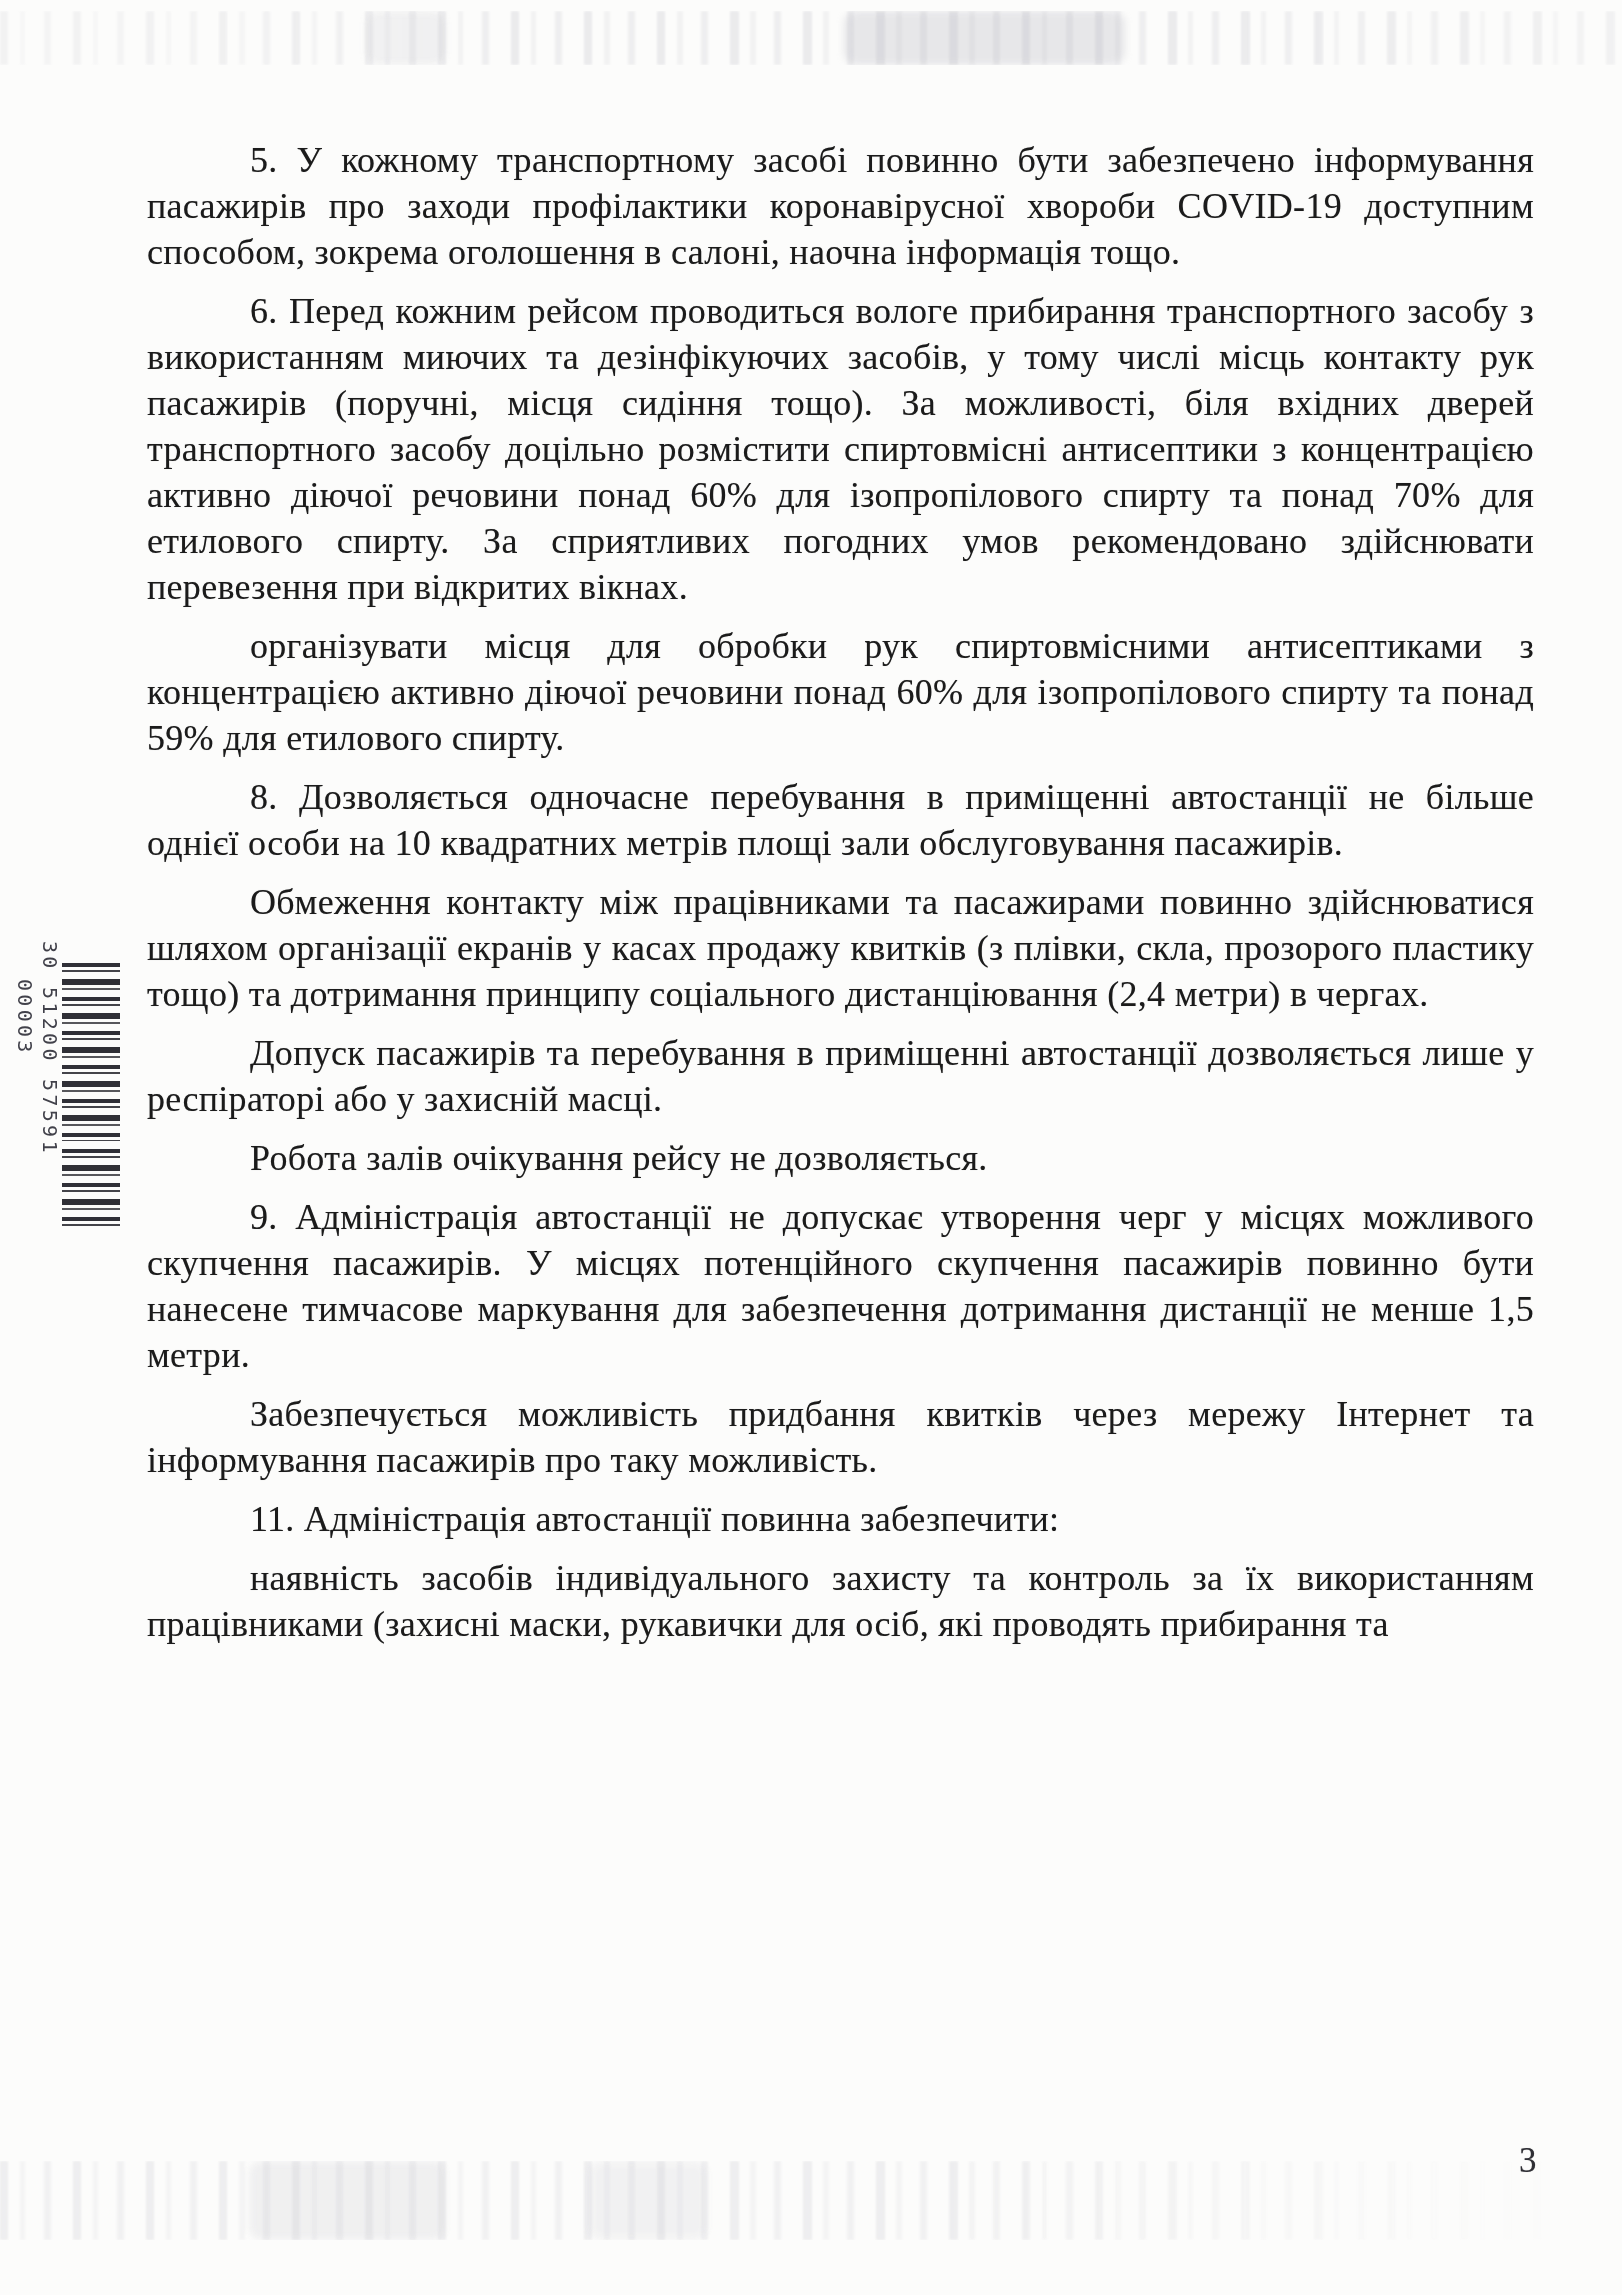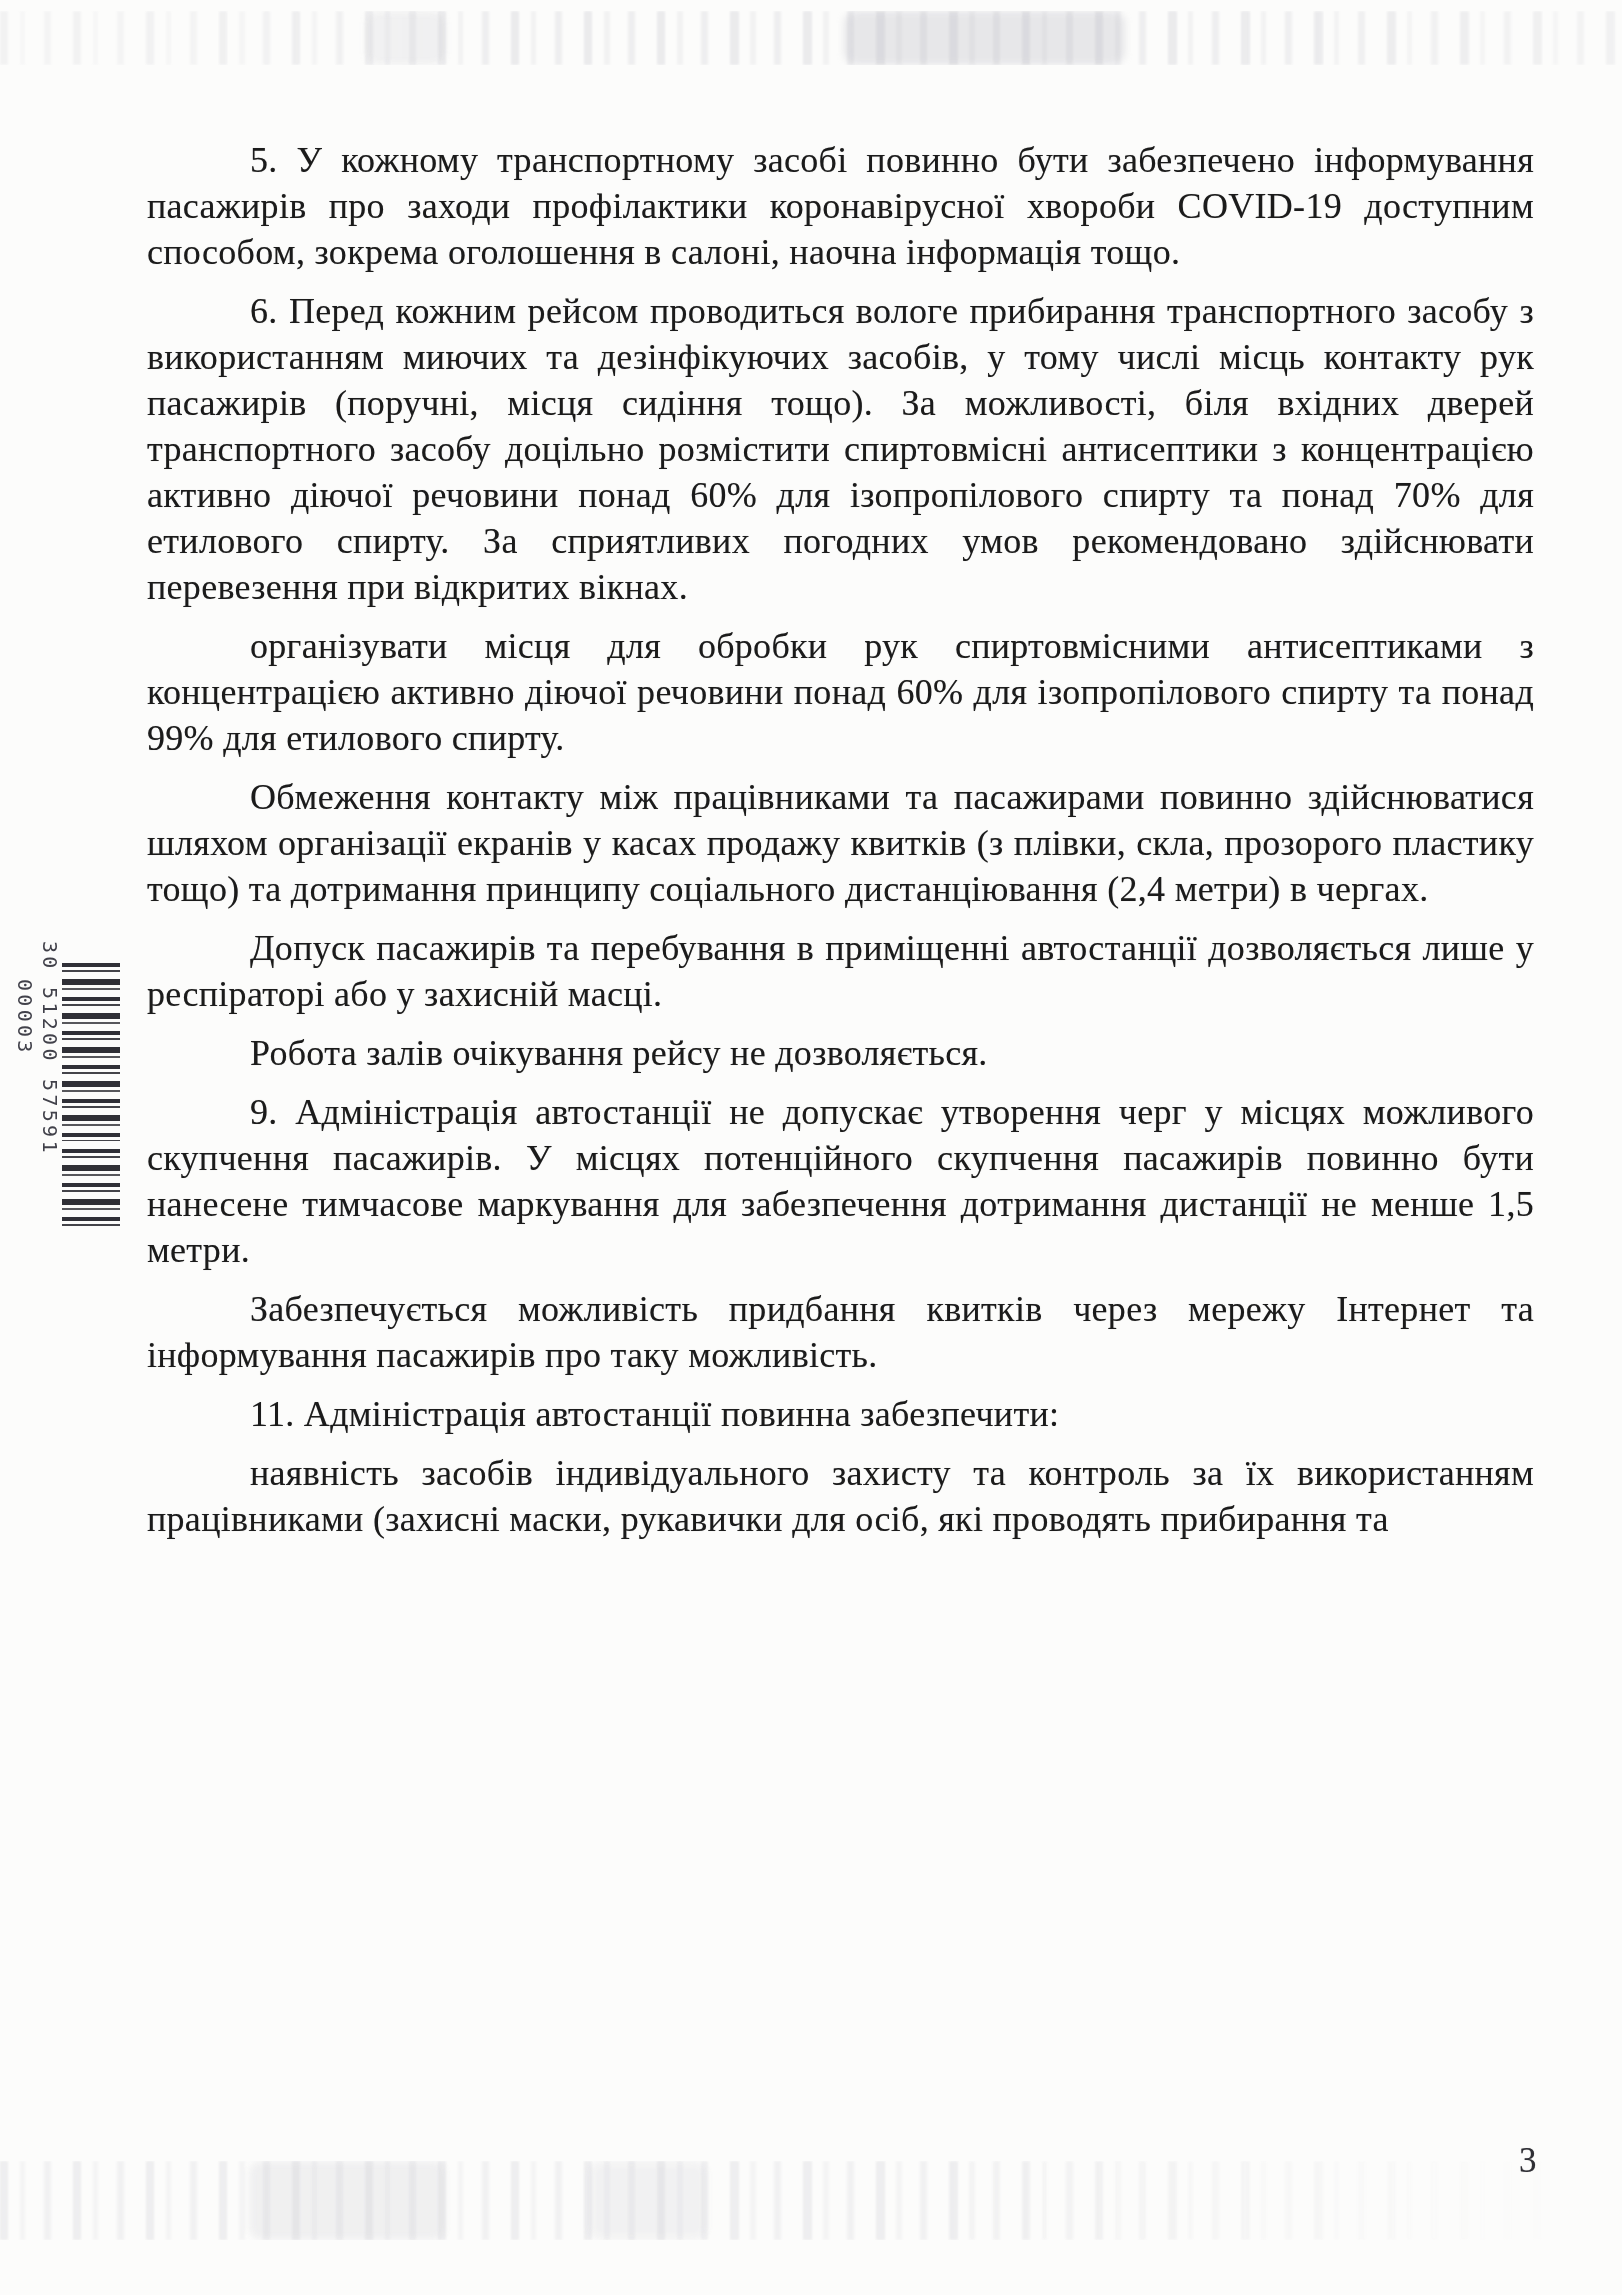--- a/index.html
+++ b/index.html
@@ -84,21 +84,22 @@
 <div class="page">
 
   <div class="scan-band top">
     <span class="smudge" style="left:844px; width:281px;"></span>
     <span class="smudge" style="left:366px; width:79px; opacity:.6;"></span>
   </div>
 
   <div class="doc-body">
     <p>5. У кожному транспортному засобі повинно бути забезпечено інформування пасажирів про заходи профілактики коронавірусної хвороби COVID-19 доступним способом, зокрема оголошення в салоні, наочна інформація тощо.</p>
     <p>6. Перед кожним рейсом проводиться вологе прибирання транспортного засобу з використанням миючих та дезінфікуючих засобів, у тому числі місць контакту рук пасажирів (поручні, місця сидіння тощо). За можливості, біля вхідних дверей транспортного засобу доцільно розмістити спиртовмісні антисептики з концентрацією активно діючої речовини понад 60% для ізопропілового спирту та понад 70% для етилового спирту. За сприятливих погодних умов рекомендовано здійснювати перевезення при відкритих вікнах.</p>
-    <p>організувати місця для обробки рук спиртовмісними антисептиками з концентрацією активно діючої речовини понад 60% для ізопропілового спирту та понад 99% для етилового спирту.</p>
+    <p>організувати місця для обробки рук спиртовмісними антисептиками з концентрацією активно діючої речовини понад 60% для ізопропілового спирту та понад 59% для етилового спирту.</p>
+    <p>8. Дозволяється одночасне перебування в приміщенні автостанції не більше однієї особи на 10 квадратних метрів площі зали обслуговування пасажирів.</p>
     <p>Обмеження контакту між працівниками та пасажирами повинно здійснюватися шляхом організації екранів у касах продажу квитків (з плівки, скла, прозорого пластику тощо) та дотримання принципу соціального дистанціювання (2,4 метри) в чергах.</p>
     <p>Допуск пасажирів та перебування в приміщенні автостанції дозволяється лише у респіраторі або у захисній масці.</p>
     <p>Робота залів очікування рейсу не дозволяється.</p>
     <p>9. Адміністрація автостанції не допускає утворення черг у місцях можливого скупчення пасажирів. У місцях потенційного скупчення пасажирів повинно бути нанесене тимчасове маркування для забезпечення дотримання дистанції не менше 1,5 метри.</p>
     <p>Забезпечується можливість придбання квитків через мережу Інтернет та інформування пасажирів про таку можливість.</p>
     <p>11. Адміністрація автостанції повинна забезпечити:</p>
     <p>наявність засобів індивідуального захисту та контроль за їх використанням працівниками (захисні маски, рукавички для осіб, які проводять прибирання та</p>
   </div>
 
   <div class="barcode">

